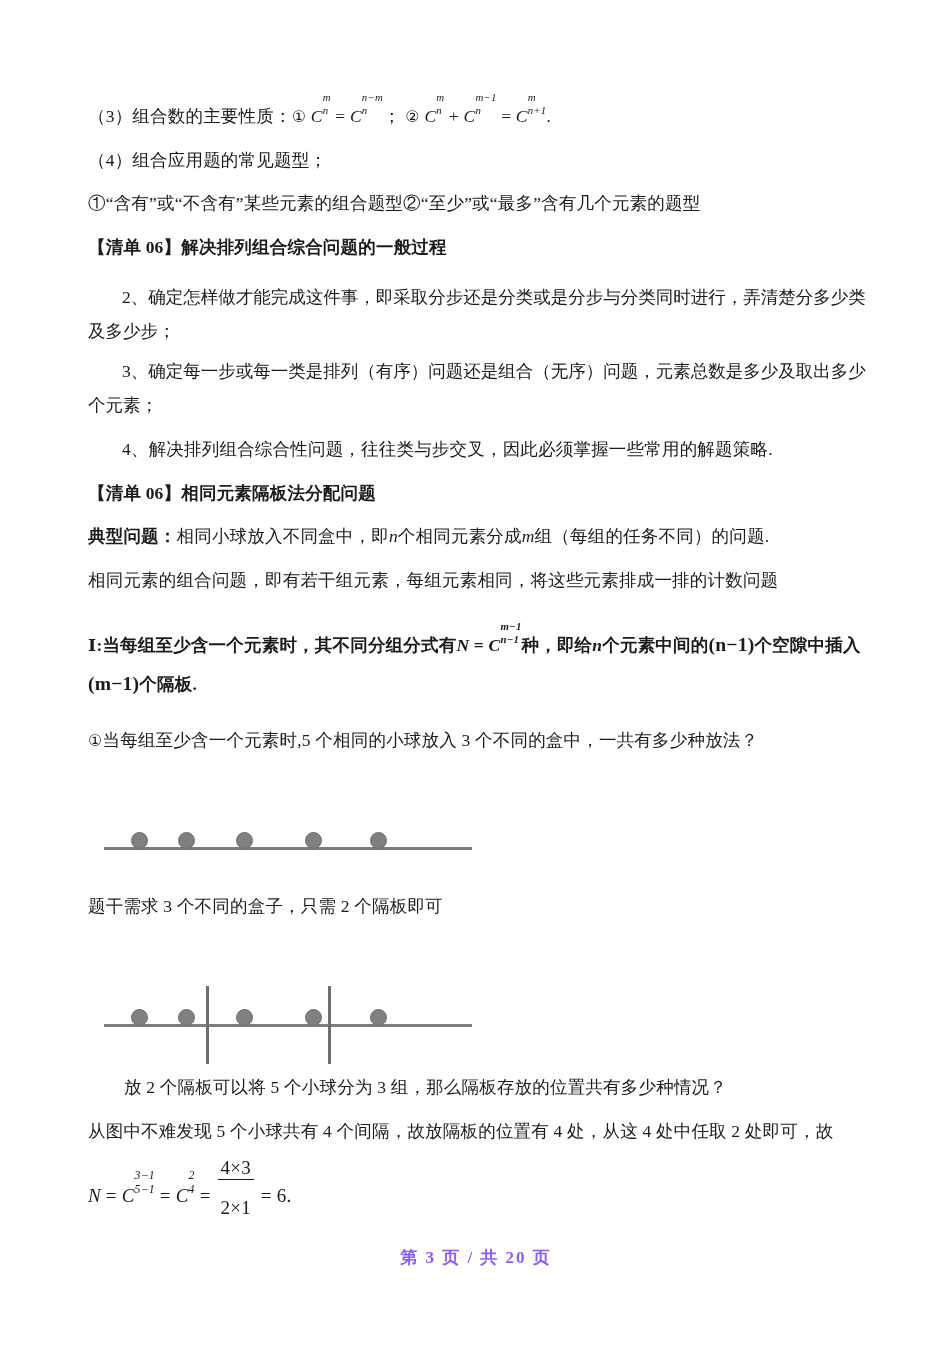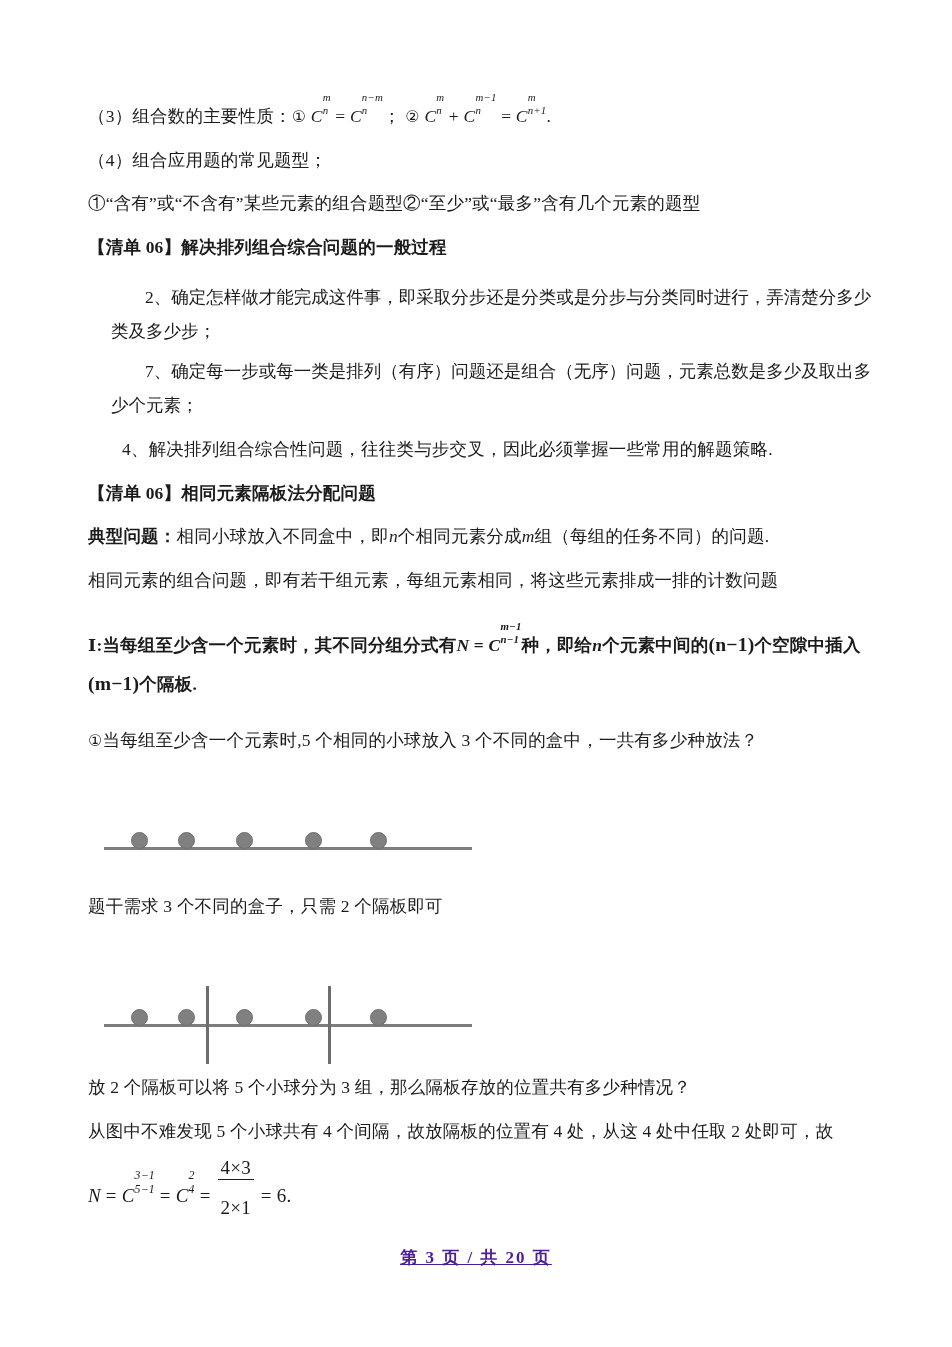--- a/index.html
+++ b/index.html
@@ -39,21 +39,21 @@
   }
   .line.tight { margin-bottom: 14px; }
   .indent { text-indent: 34px; }
   .bold { font-weight: bold; }
   .para {
     font-size: 17.5px;
     line-height: 1.95;
     margin: 0 0 6px 0;
     color: #1b1b1b;
   }
-  .para.ind { text-indent: 34px; margin-left: 23px; }
+  .para.ind { text-indent: 34px; }
 
   
   .math {
     font-family: "Liberation Serif", "DejaVu Serif", serif;
     font-style: italic;
     white-space: nowrap;
   }
   .mathup { font-style: normal; }
   .cbn {
     display: inline-block;
@@ -126,43 +126,42 @@
 
   
   .footer {
     position: absolute;
     left: 0;
     top: 1246px;
     width: 952px;
     text-align: center;
     font-size: 17px;
     font-weight: bold;
-    color: #4c1d95;
+    color: #8b5cf6;
     letter-spacing: 2px;
-    text-decoration: underline;
   }
 </style>
 </head>
 <body>
 
 <div class="page">
   <div class="content">
 
     <p class="line">
       <span>（3）组合数的主要性质：</span><span class="circnum">①</span>&nbsp;<span class="math"><span class="cbn"><span class="base">C</span><span class="ss"><span class="up">m</span><span class="dn">n</span></span></span><span class="mathup">&nbsp;</span><span class="mathup">=</span>&nbsp;<span class="cbn"><span class="base">C</span><span class="ss"><span class="up">n−m</span><span class="dn">n</span></span></span></span><span>；</span>&nbsp;<span class="circnum">②</span>&nbsp;<span class="math"><span class="cbn"><span class="base">C</span><span class="ss"><span class="up">m</span><span class="dn">n</span></span></span>&nbsp;<span class="mathup">+</span>&nbsp;<span class="cbn"><span class="base">C</span><span class="ss"><span class="up">m−1</span><span class="dn">n</span></span></span>&nbsp;<span class="mathup">=</span>&nbsp;<span class="cbn"><span class="base">C</span><span class="ss"><span class="up">m</span><span class="dn">n+1</span></span></span></span><span>.</span>
     </p>
 
     <p class="line">（4）组合应用题的常见题型；</p>
 
     <p class="line">①“含有”或“不含有”某些元素的组合题型②“至少”或“最多”含有几个元素的题型</p>
 
     <p class="line bold">【清单 06】解决排列组合综合问题的一般过程</p>
 
     <p class="para ind">2、确定怎样做才能完成这件事，即采取分步还是分类或是分步与分类同时进行，弄清楚分多少类及多少步；</p>
-    <p class="para ind">7、确定每一步或每一类是排列（有序）问题还是组合（无序）问题，元素总数是多少及取出多少个元素；</p>
+    <p class="para ind">3、确定每一步或每一类是排列（有序）问题还是组合（无序）问题，元素总数是多少及取出多少个元素；</p>
     <p class="line indent" style="margin-top:16px;">4、解决排列组合综合性问题，往往类与步交叉，因此必须掌握一些常用的解题策略.</p>
 
     <p class="line bold">【清单 06】相同元素隔板法分配问题</p>
 
     <p class="line">
       <span class="bold">典型问题：</span><span>相同小球放入不同盒中，即</span><span class="math">n</span><span>个相同元素分成</span><span class="math">m</span><span>组（每组的任务不同）的问题.</span>
     </p>
 
     <p class="line">相同元素的组合问题，即有若干组元素，每组元素相同，将这些元素排成一排的计数问题</p>
 
@@ -189,21 +188,21 @@
         <div class="axis" style="left: 16px; top: 48px; width: 368px;"></div>
         <div class="divider" style="left: 118px; top: 10px; height: 78px;"></div>
         <div class="divider" style="left: 240px; top: 10px; height: 78px;"></div>
         <div class="dot" style="left: 43px; top: 33px;"></div>
         <div class="dot" style="left: 90px; top: 33px;"></div>
         <div class="dot" style="left: 148px; top: 33px;"></div>
         <div class="dot" style="left: 217px; top: 33px;"></div>
         <div class="dot" style="left: 282px; top: 33px;"></div>
       </div>
 
-    <p class="line" style="margin-top:26px;">放 2 个隔板可以将 5 个小球分为 3 组，那么隔板存放的位置共有多少种情况？</p>
+    <p class="line" style="margin-top:26px;margin-left:36px;">放 2 个隔板可以将 5 个小球分为 3 组，那么隔板存放的位置共有多少种情况？</p>
     <p class="line tight">从图中不难发现 5 个小球共有 4 个间隔，故放隔板的位置有 4 处，从这 4 处中任取 2 处即可，故</p>
 
     <p class="line" style="margin-top:4px; margin-bottom:12px; font-size:19px;">
       <span class="math"><span>N</span>&nbsp;<span class="mathup">=</span>&nbsp;<span class="cbn"><span class="base">C</span><span class="ss"><span class="up">3−1</span><span class="dn">5−1</span></span></span>&nbsp;<span class="mathup">=</span>&nbsp;<span class="cbn"><span class="base">C</span><span class="ss"><span class="up">2</span><span class="dn">4</span></span></span>&nbsp;<span class="mathup">=</span>&nbsp;<span class="frac"><span class="num">4×3</span><span class="den">2×1</span></span>&nbsp;<span class="mathup">=</span>&nbsp;<span class="mathup">6</span></span><span>.</span>
     </p>
 
 
   </div>
 
   <div class="footer">第 3 页 / 共 20 页</div>

